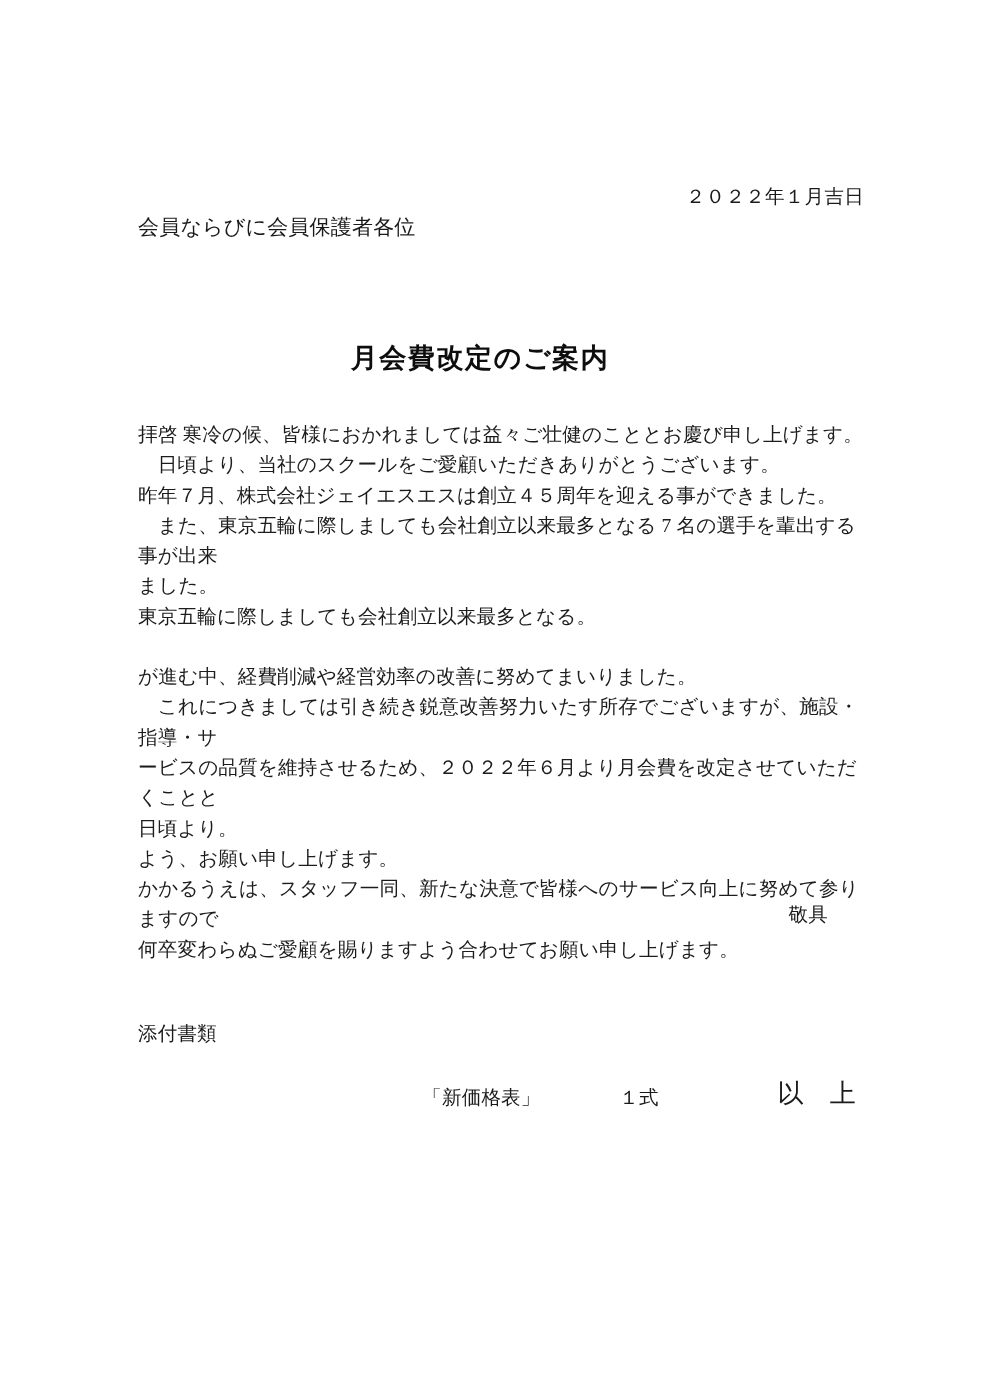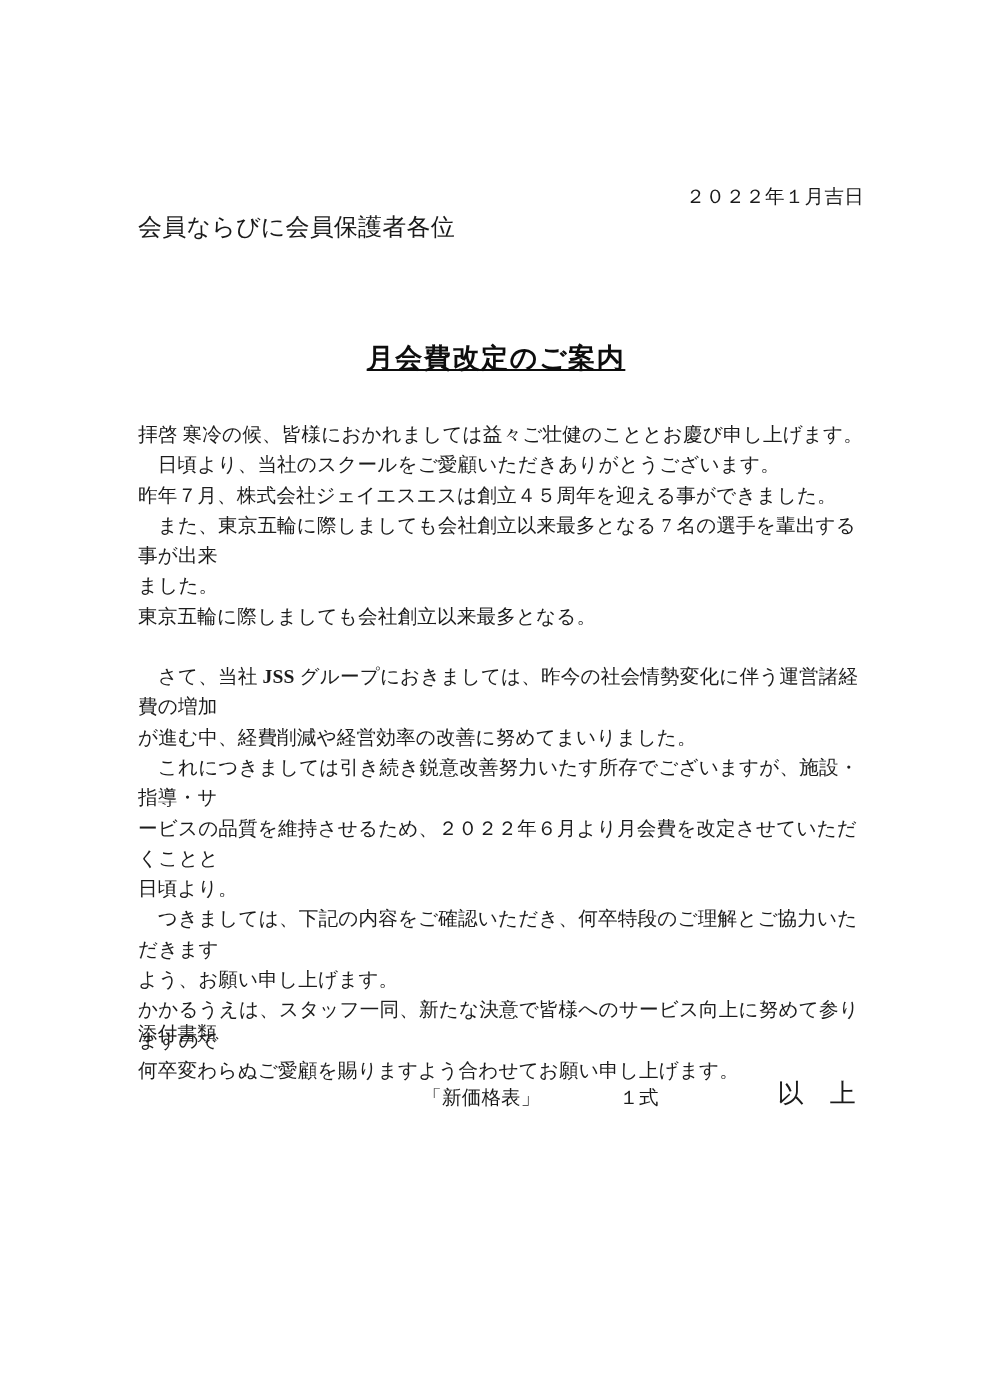--- a/index.html
+++ b/index.html
@@ -32,48 +32,47 @@
     font-size: 19.5px;
     line-height: 30px;
     letter-spacing: 0.3px;
   }
 
   
   .addressee {
     position: absolute;
     left: 138px;
     top: 196px;
-    font-size: 24px;
+    font-size: 21px;
     line-height: 30px;
     letter-spacing: 0.2px;
   }
 
   
   .sender {
     position: absolute;
     left: 622px;
     top: 227px;
     font-size: 19.5px;
     line-height: 32px;
     letter-spacing: 0.2px;
   }
 
   
   .doc-title {
     position: absolute;
-    left: 16px;
+    left: 0;
     top: 324px;
     width: 960px;
     text-align: center;
     font-family: "DejaVu Sans", "Liberation Sans", sans-serif;
     font-weight: bold;
     font-size: 27px;
     letter-spacing: 1.6px;
     color: #0d0d0d;
-    text-decoration: underline;
   }
 
   
   .body-block {
     position: absolute;
     left: 138px;
     top: 404px;
     width: 728px;
   }
 
@@ -156,33 +155,32 @@
       <div class="para-line">　日頃より、当社のスクールをご愛顧いただきありがとうございます。</div>
       <div class="para-line">昨年７月、株式会社ジェイエスエスは創立４５周年を迎える事ができました。</div>
       <div class="para-line">　また、東京五輪に際しましても会社創立以来最多となる 7 名の選手を輩出する事が出来</div>
       <div class="para-line">ました。</div>
       <div class="para-line">東京五輪に際しましても会社創立以来最多となる。</div>
     </div>
 
     <div class="spacer-md"></div>
 
     <div>
-      <div class="para-line"><span>　さて、当社 </span><span class="latin-bold">JSS</span><span> グループにおきましては、昨今の社会情勢変化に伴う運営諸経費の増加</span></div>
       <div class="para-line">が進む中、経費削減や経営効率の改善に努めてまいりました。</div>
       <div class="para-line">　これにつきましては引き続き鋭意改善努力いたす所存でございますが、施設・指導・サ</div>
       <div class="para-line">ービスの品質を維持させるため、２０２２年６月より月会費を改定させていただくことと</div>
       <div class="para-line">日頃より。</div>
-      <div class="para-line">　つきましては、下記の内容をご確認いただき、何卒特段のご理解とご協力いただきます</div>
       <div class="para-line">よう、お願い申し上げます。</div>
       <div class="para-line">かかるうえは、スタッフ一同、新たな決意で皆様へのサービス向上に努めて参りますので</div>
       <div class="para-line">何卒変わらぬご愛顧を賜りますよう合わせてお願い申し上げます。</div>
     </div>
 
   </div>
 
+  <div class="closing">敬具</div>
 
   <div class="attach-heading">添付書類</div>
 
   <div class="attach-item">
     <span>「新価格表」</span><span>　　　　</span><span>１式</span>
   </div>
 
   <div class="final-mark">以　上</div>
 
 </div>

